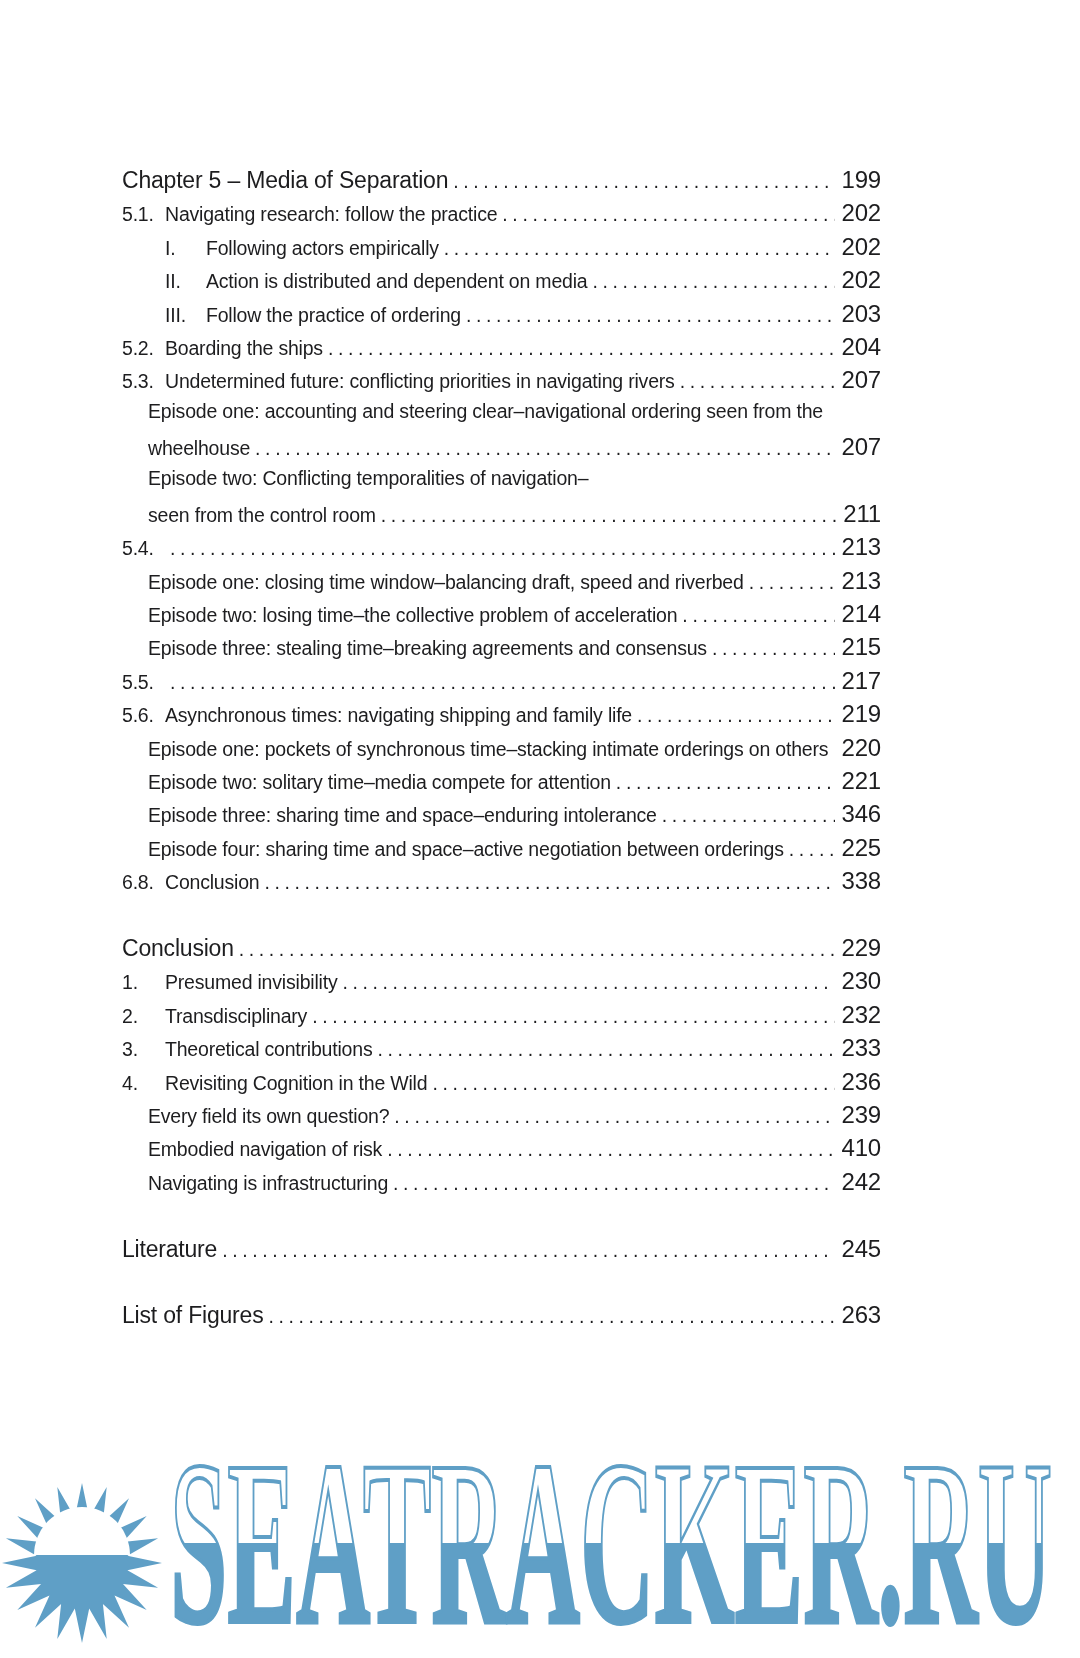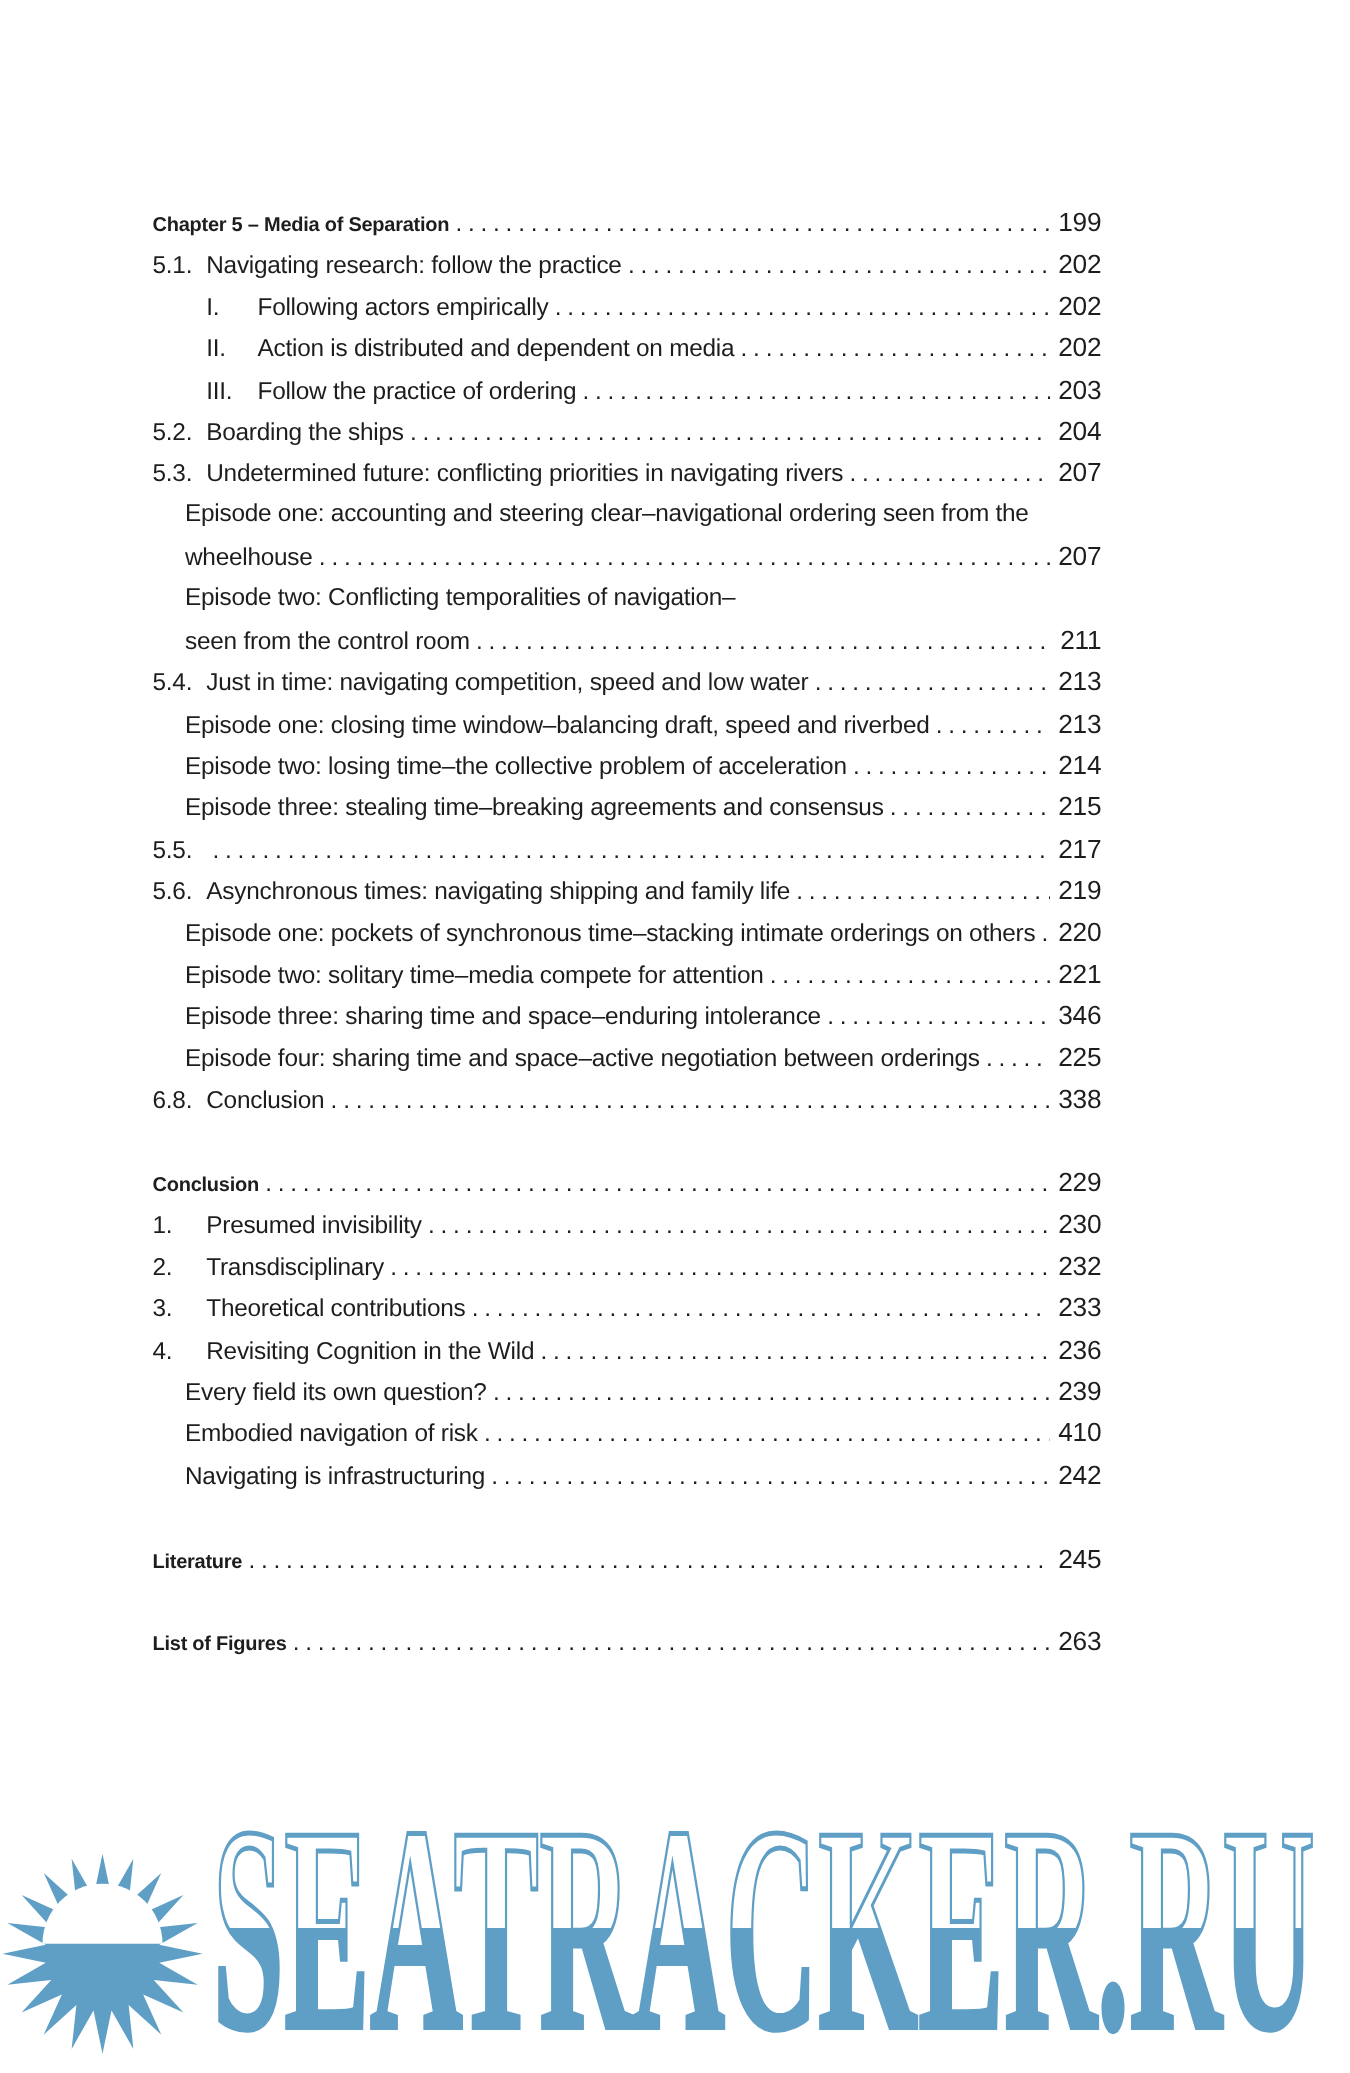--- a/index.html
+++ b/index.html
@@ -18,40 +18,40 @@
     font-size:19.5px;
     letter-spacing:-0.2px;
     line-height:1;
   }
   .row{
     display:flex;
     align-items:baseline;
     height:33.4px;
     white-space:nowrap;
   }
-  .row.chapter .title{font-weight:700;font-size:16px;}
+  .row.chapter .title{font-weight:400;font-size:23px;}
   .num{flex:none;width:43px;}
   .row.sub .num{margin-left:43px;width:41px;}
   .row.episode .title,
   .row.wrap .title,
   .row.cont .title{margin-left:26px;}
   .title{flex:none;}
   .leader{
     flex:1 1 auto;
     min-width:0;
     overflow:hidden;
     margin:0 7px 0 5px;
     letter-spacing:4.6px;
     font-weight:400;
     font-size:19.5px;
   }
   .leader::after{
     content:"..................................................................................................................................................";
   }
-  .pg{flex:none;min-width:31px;text-align:right;font-weight:400;font-size:21px;}
+  .pg{flex:none;min-width:31px;text-align:right;font-weight:400;font-size:24px;}
   .gap{height:33.4px;}
   .watermark{
     position:absolute;
     left:0; top:1425px;
     width:1080px; height:233px;
   }
 </style>
 </head>
 <body>
 
@@ -110,21 +110,20 @@
       <div class="row wrap">
         <span class="title">Episode two: Conflicting temporalities of navigation–</span>
       </div>
       <div class="row cont">
         <span class="title">seen from the control room</span>
         <span class="leader"></span>
         <span class="pg">211</span>
       </div>
       <div class="row entry">
         <span class="num">5.4.</span>
-        <span class="title">Just in time: navigating competition, speed and low water</span>
         <span class="leader"></span>
         <span class="pg">213</span>
       </div>
       <div class="row episode">
         <span class="title">Episode one: closing time window–balancing draft, speed and riverbed</span>
         <span class="leader"></span>
         <span class="pg">213</span>
       </div>
       <div class="row episode">
         <span class="title">Episode two: losing time–the collective problem of acceleration</span>

